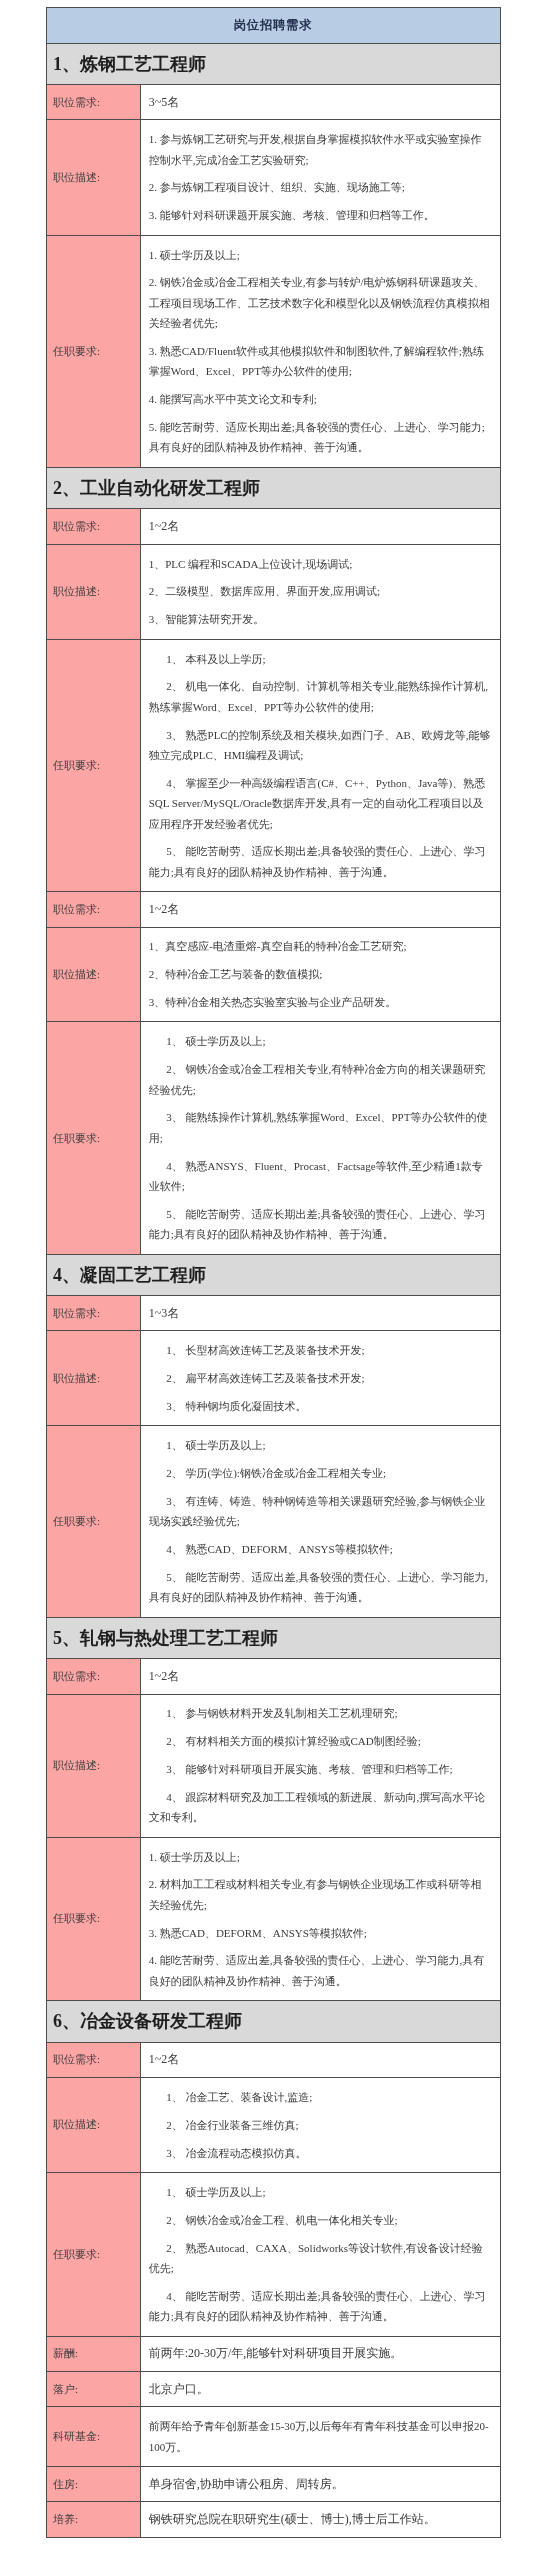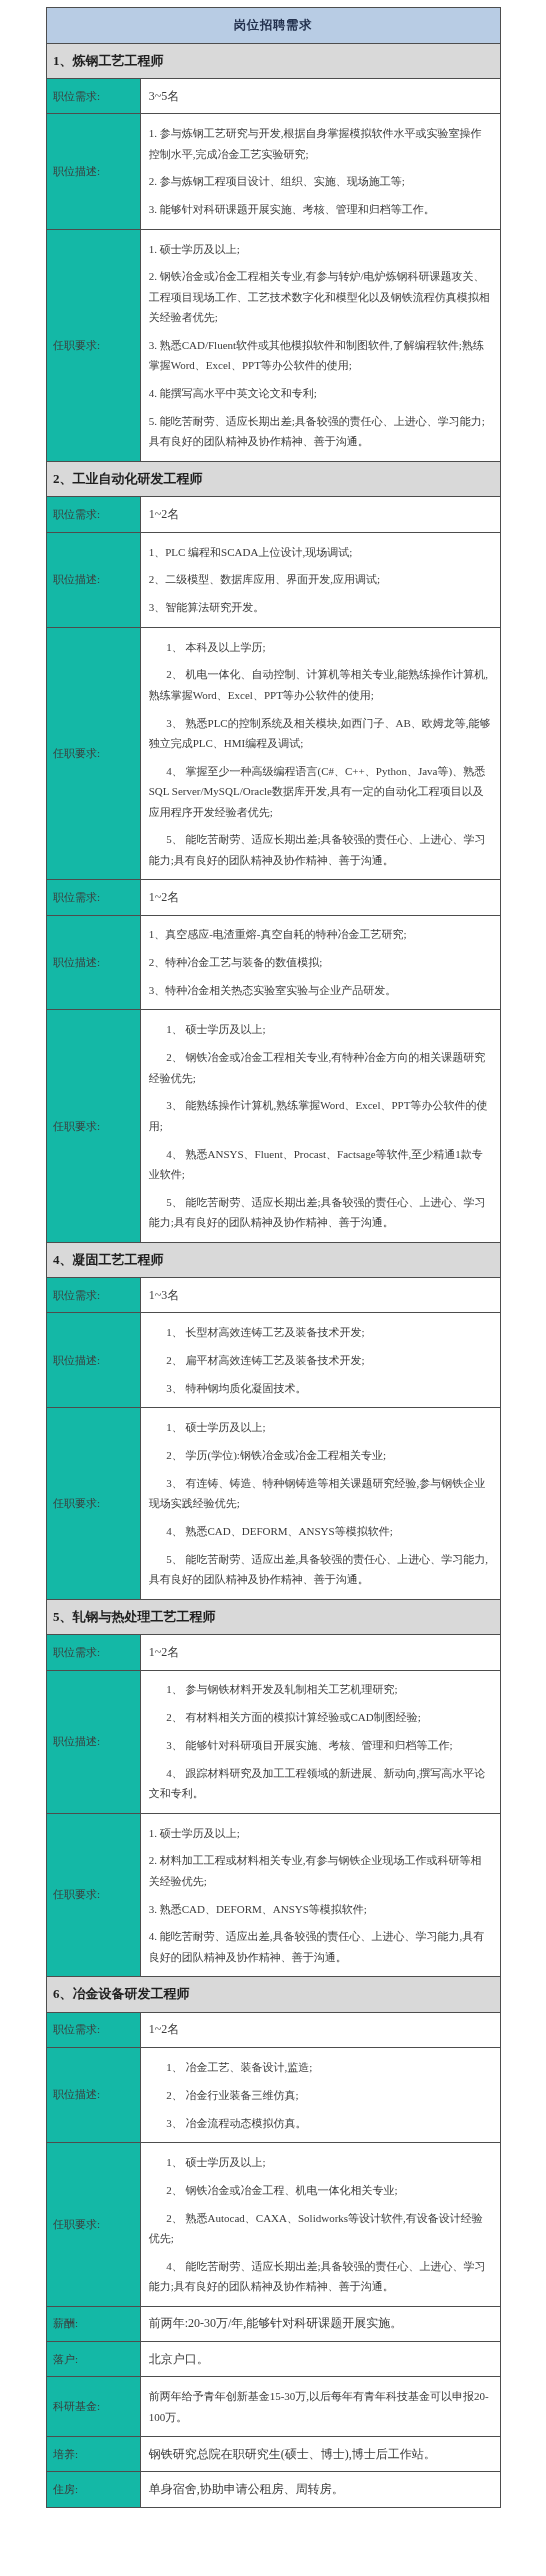--- a/index.html
+++ b/index.html
@@ -32,29 +32,29 @@
     font-weight: bold;
     font-size: 12.3px;
     color: #22304d;
     padding: 9px 3.3px;
     letter-spacing: 0.8px;
   }
   
   .section-cell {
     background: #d9d9d9;
     font-weight: bold;
-    font-size: 13px;
+    font-size: 18px;
     color: #1f1f1f;
     padding: 8.2px 6.5px;
   }
   
   .label-cell {
     font-size: 11px;
     padding: 8.2px 3.3px 8.2px 6.5px;
-    background: #14b8a6;
+    background: #fca5a5;
   }
   
   .value-cell {
     font-size: 11px;
     padding: 1.6px 8.2px;
     background: #ffffff;
   }
   .value-cell p {
     margin: 7.4px 0;
     line-height: 20.4px;
@@ -230,37 +230,37 @@
         <p class="ind">1、 硕士学历及以上;</p>
         <p class="ind">2、 钢铁冶金或冶金工程、机电一体化相关专业;</p>
         <p class="ind">2、 熟悉Autocad、CAXA、Solidworks等设计软件,有设备设计经验优先;</p>
         <p class="ind">4、 能吃苦耐劳、适应长期出差;具备较强的责任心、上进心、学习能力;具有良好的团队精神及协作精神、善于沟通。</p>
       </td>
     </tr>
 
 
     <tr>
       <td class="label-cell">薪酬:</td>
-      <td class="demand-cell">前两年:20-30万/年,能够针对科研课题开展实施。</td>
+      <td class="demand-cell">前两年:20-30万/年,能够针对科研项目开展实施。</td>
     </tr>
     <tr>
       <td class="label-cell">落户:</td>
       <td class="demand-cell">北京户口。</td>
     </tr>
     <tr>
       <td class="label-cell">科研基金:</td>
       <td class="value-cell">
         <p>前两年给予青年创新基金15-30万,以后每年有青年科技基金可以申报20-100万。</p>
       </td>
     </tr>
     <tr>
+      <td class="label-cell">住房:</td>
+      <td class="demand-cell">单身宿舍,协助申请公租房、周转房。</td>
+    </tr>
+    <tr>
       <td class="label-cell">培养:</td>
       <td class="demand-cell">钢铁研究总院在职研究生(硕士、博士),博士后工作站。</td>
-    </tr>
-    <tr>
-      <td class="label-cell">住房:</td>
-      <td class="demand-cell">单身宿舍,协助申请公租房、周转房。</td>
     </tr>
 
   </tbody>
     </table>
 </div>
 
 
 </body></html>

